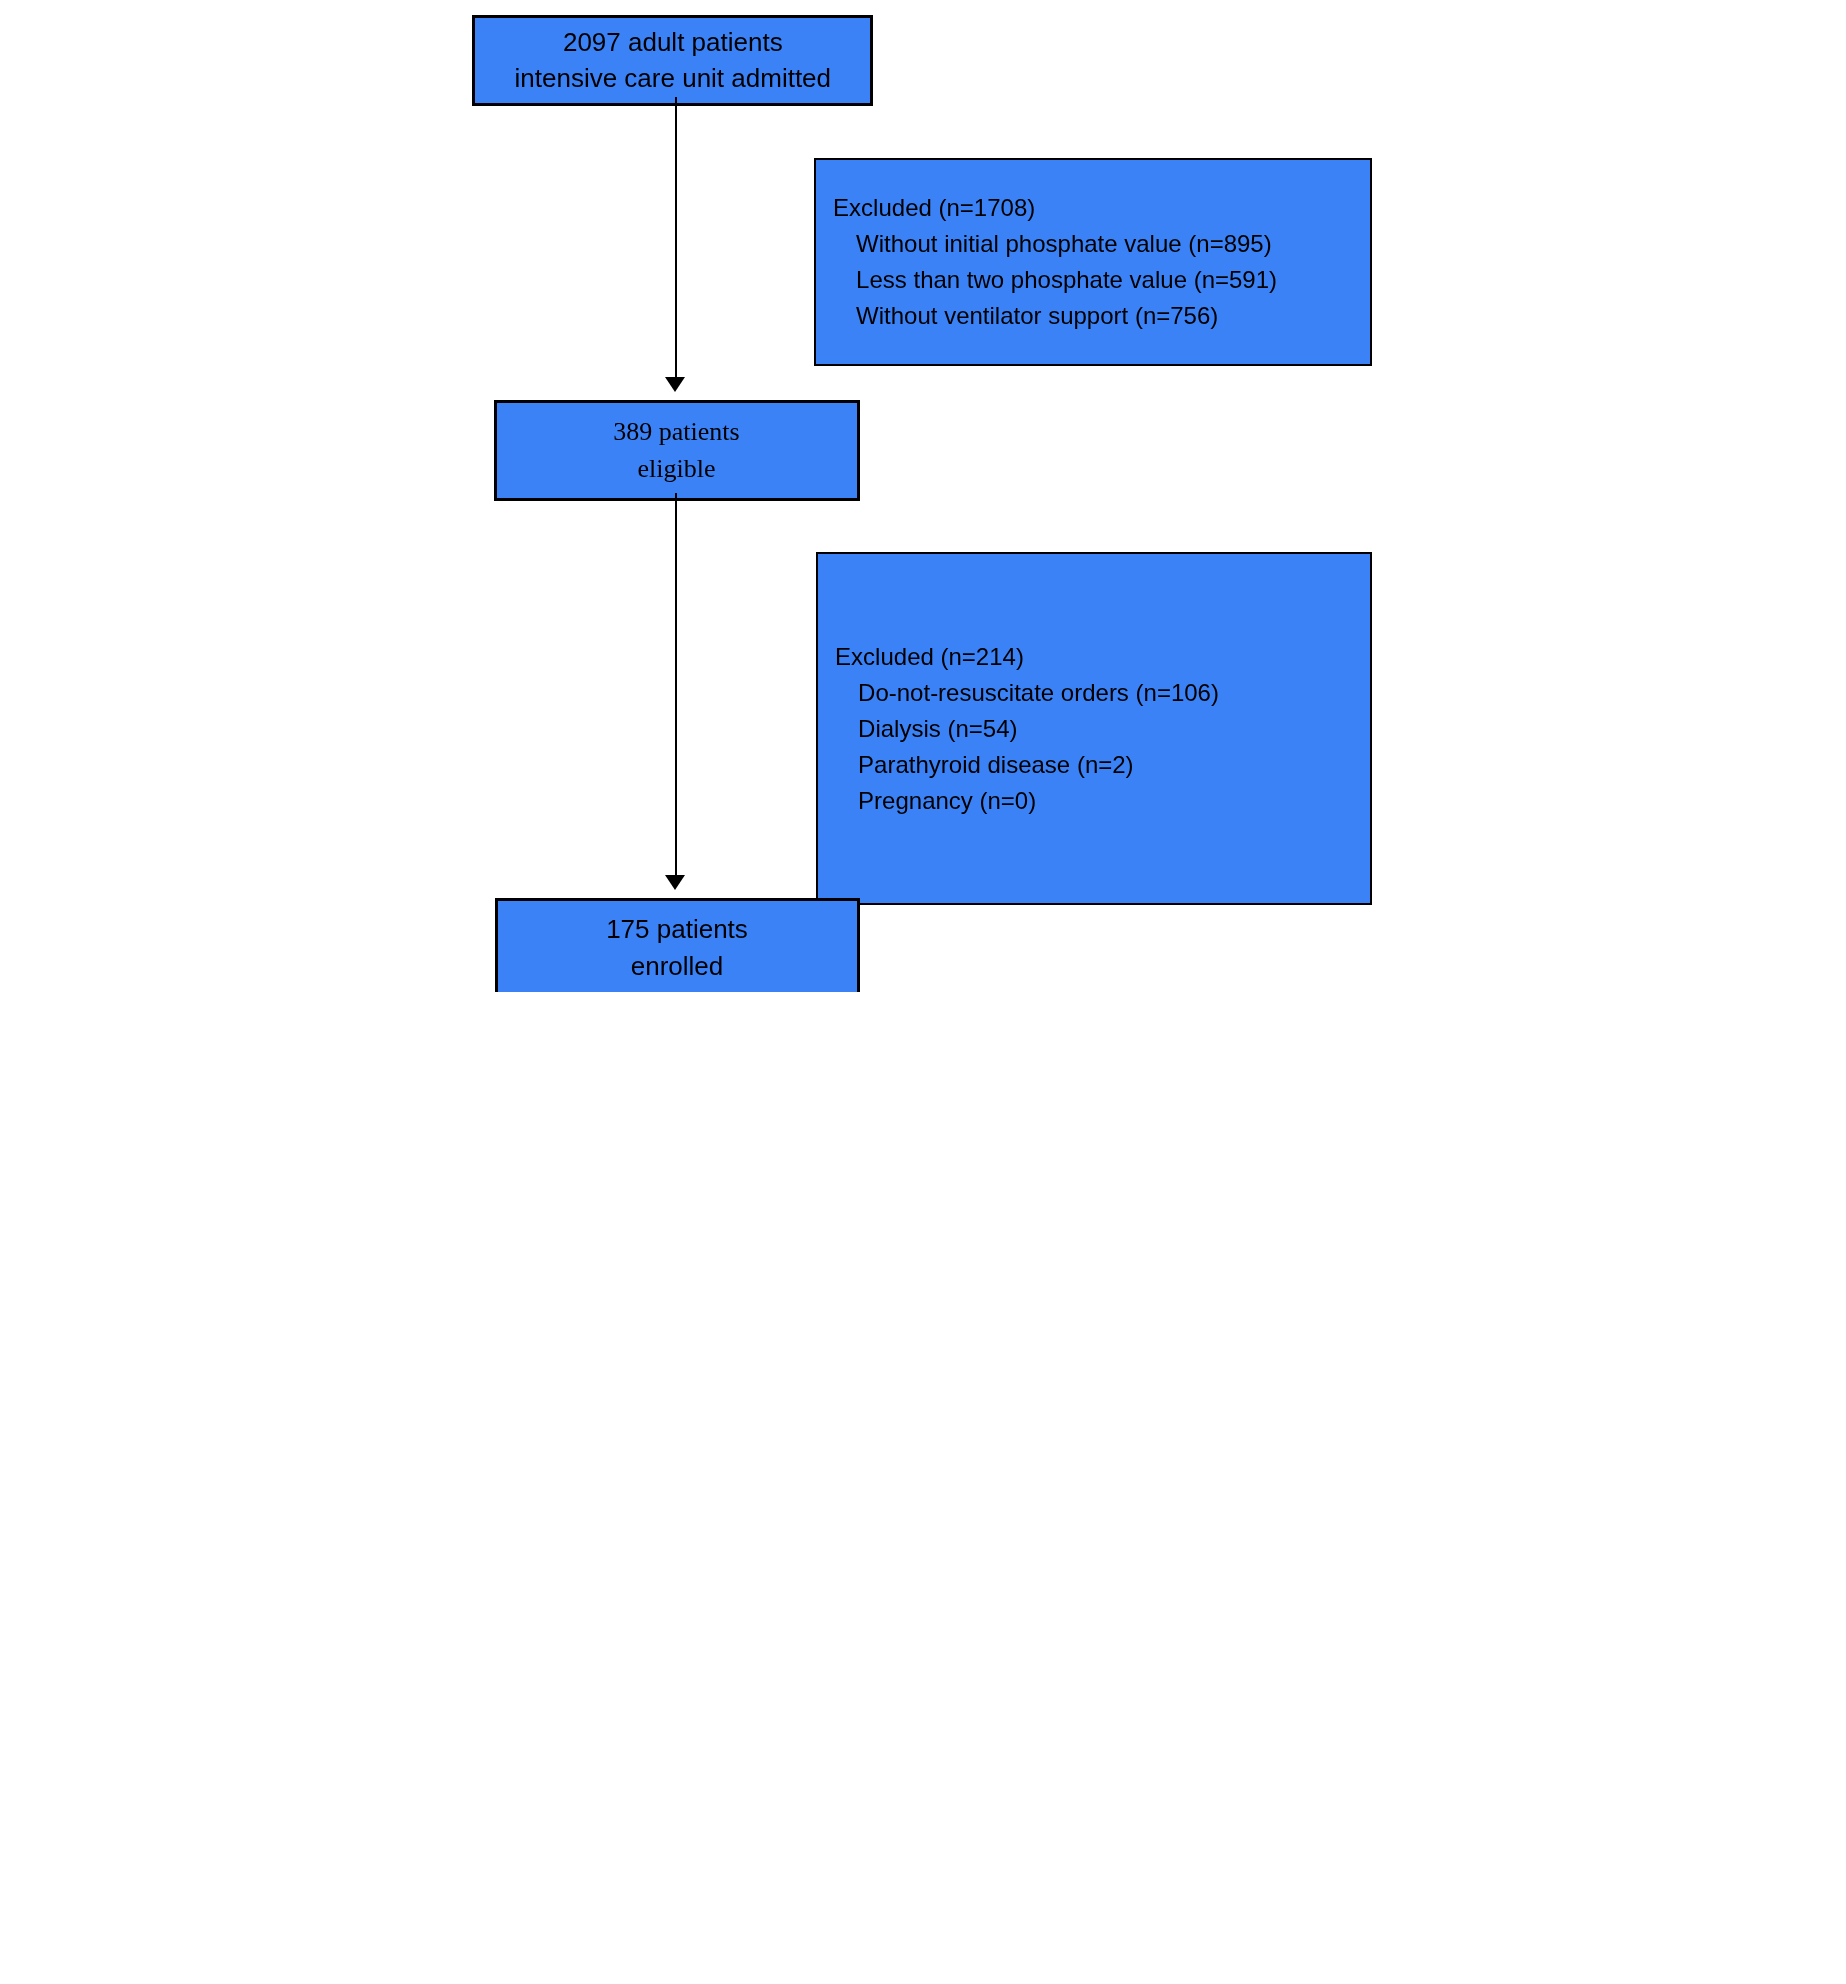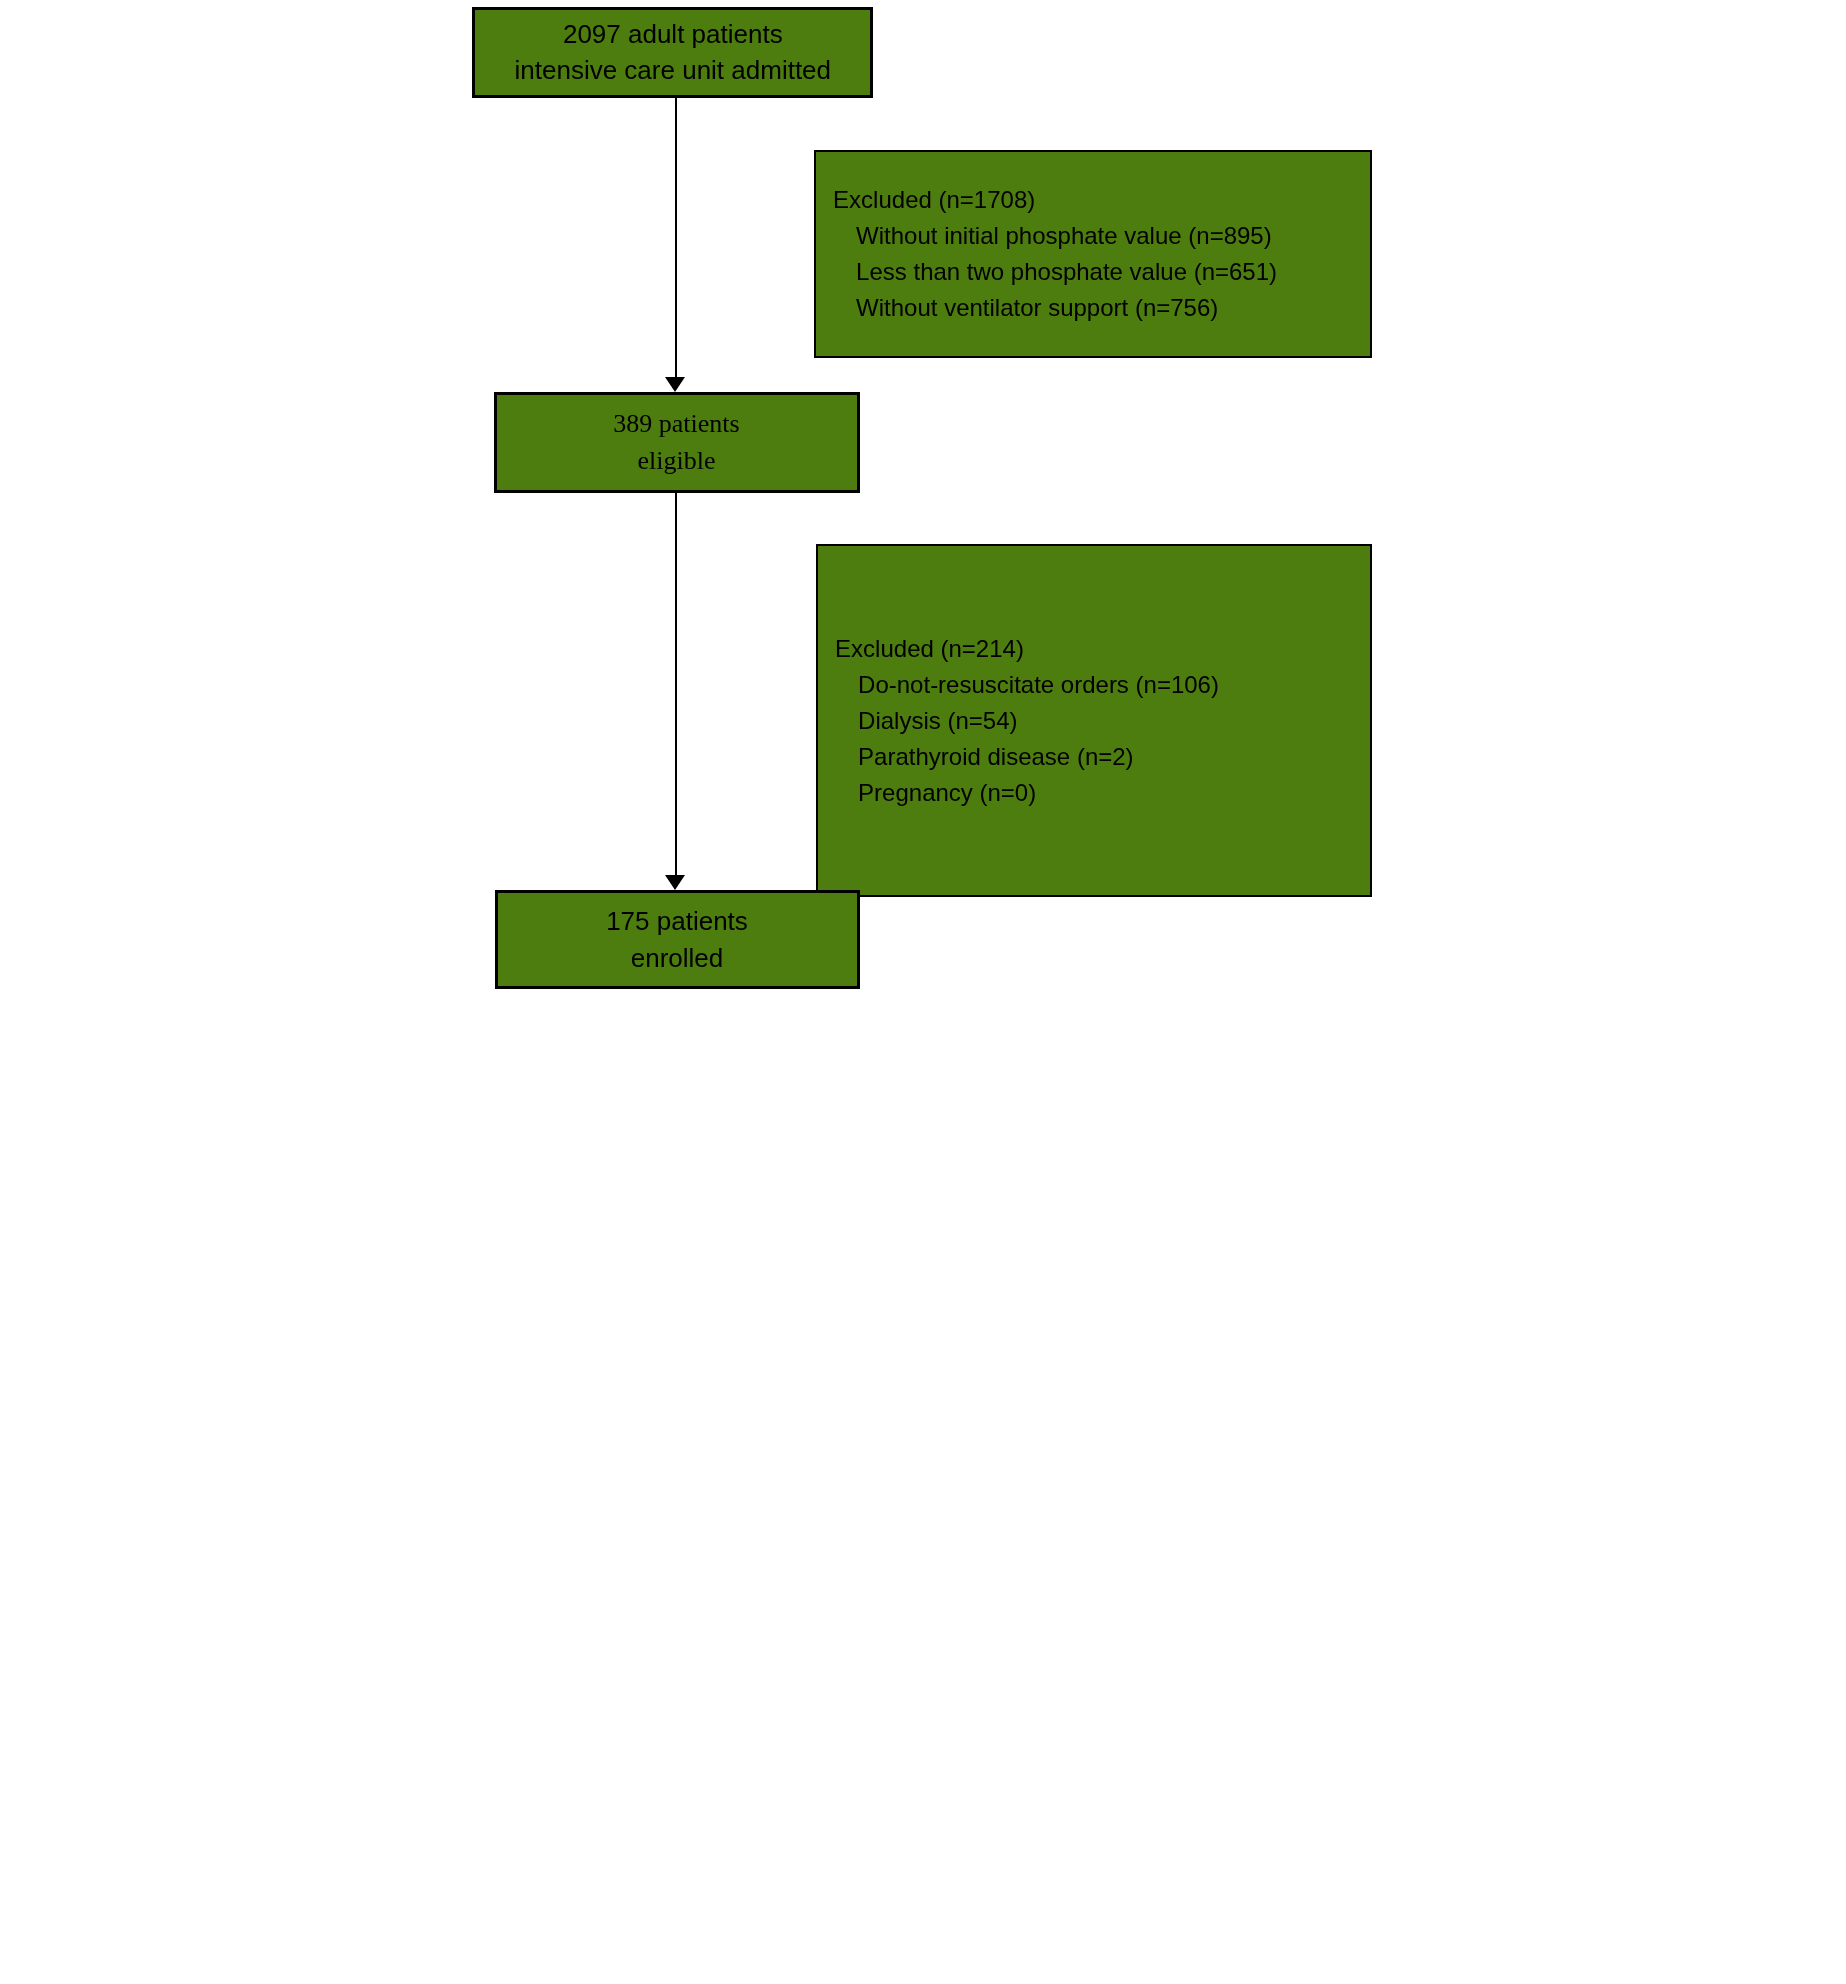--- a/index.html
+++ b/index.html
@@ -12,22 +12,23 @@
     width: 923px;
     height: 992px;
     margin: 0 auto;
     background: #ffffff;
     font-family: "Liberation Sans", sans-serif;
     color: #000000;
   }
   .box {
     position: absolute;
     box-sizing: border-box;
-    background: #4d7c0f;
+    background: #3b82f6;
     border: 3.4px solid #000000;
+    margin-top: 8px;
   }
   .center-box {
     display: flex;
     flex-direction: column;
     justify-content: center;
     align-items: center;
     text-align: center;
     font-size: 26px;
     line-height: 1.4;
   }
@@ -78,21 +79,21 @@
     <div>2097 adult patients</div>
     <div>intensive care unit admitted</div>
   </div>
 
   <div class="vline" id="arrow1-line"></div>
   <div class="arrowhead" id="arrow1-head"></div>
 
   <div class="box excl-box" id="excl-box-1">
     <div>Excluded (n=1708)</div>
     <div class="excl-item">Without initial phosphate value (n=895)</div>
-    <div class="excl-item">Less than two phosphate value (n=651)</div>
+    <div class="excl-item">Less than two phosphate value (n=591)</div>
     <div class="excl-item">Without ventilator support (n=756)</div>
   </div>
 
   <div class="box center-box" id="mid-box">
     <div>389 patients</div>
     <div>eligible</div>
   </div>
 
   <div class="vline" id="arrow2-line"></div>
   <div class="arrowhead" id="arrow2-head"></div>

